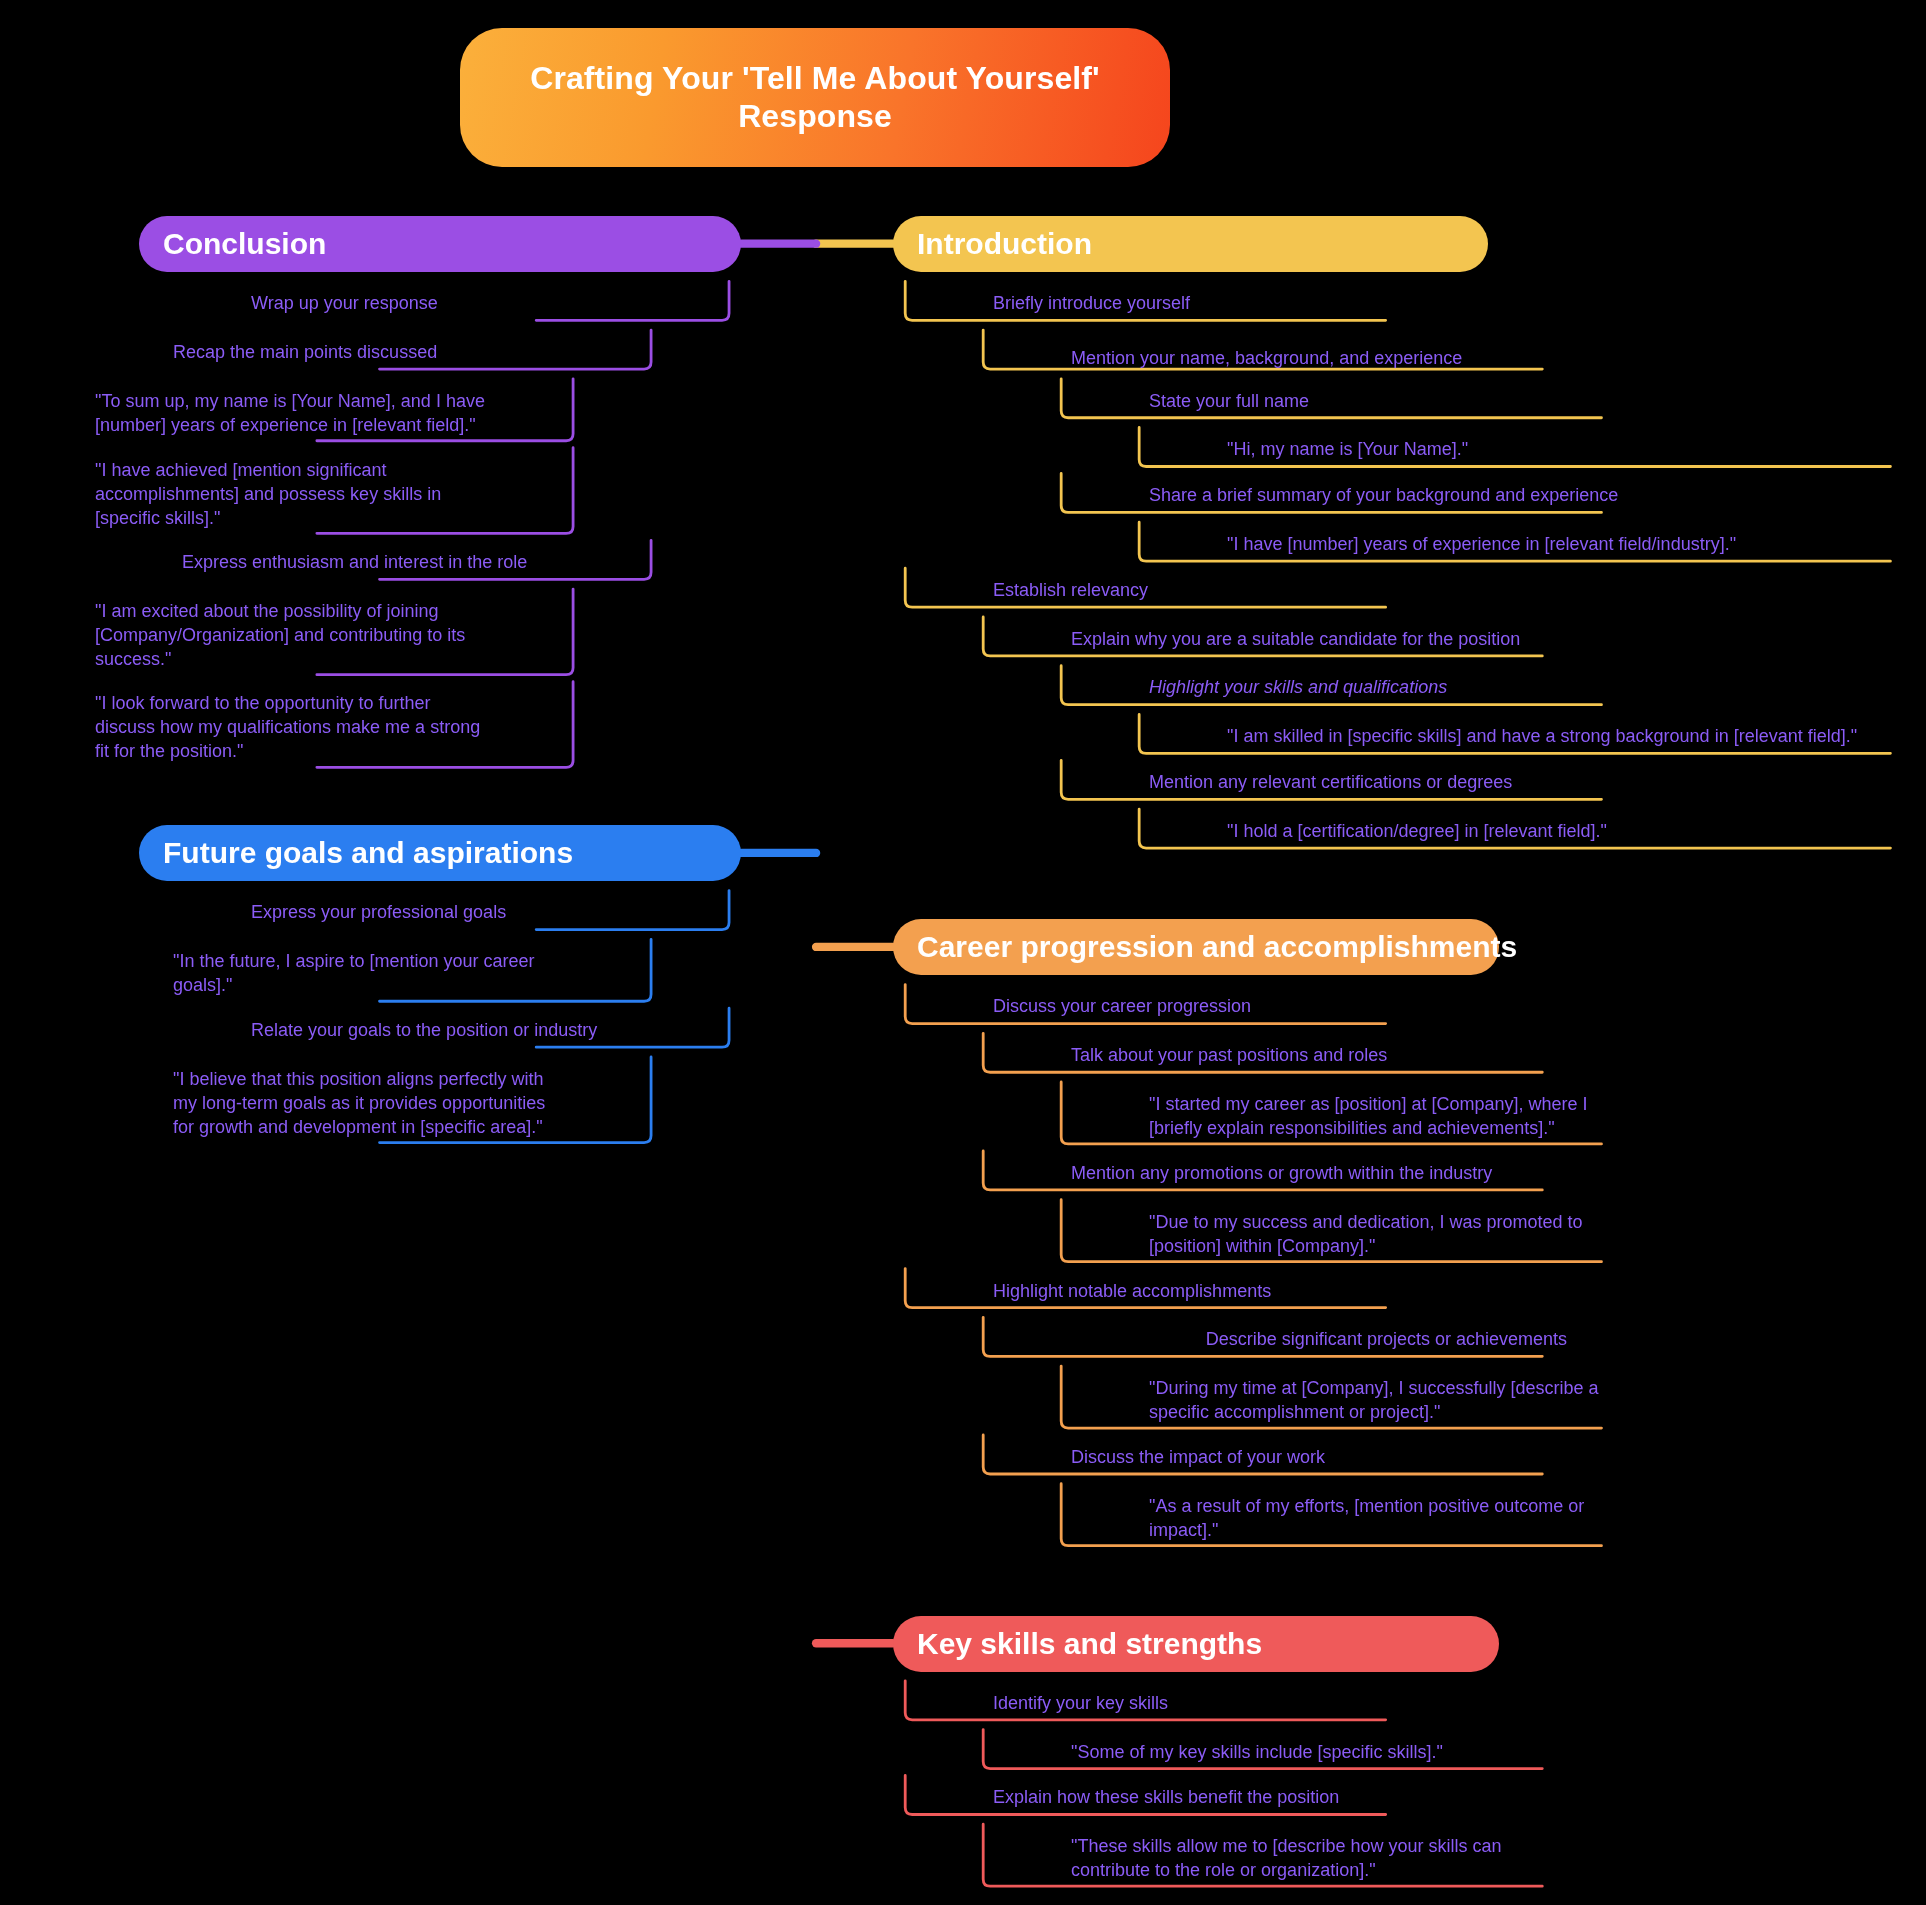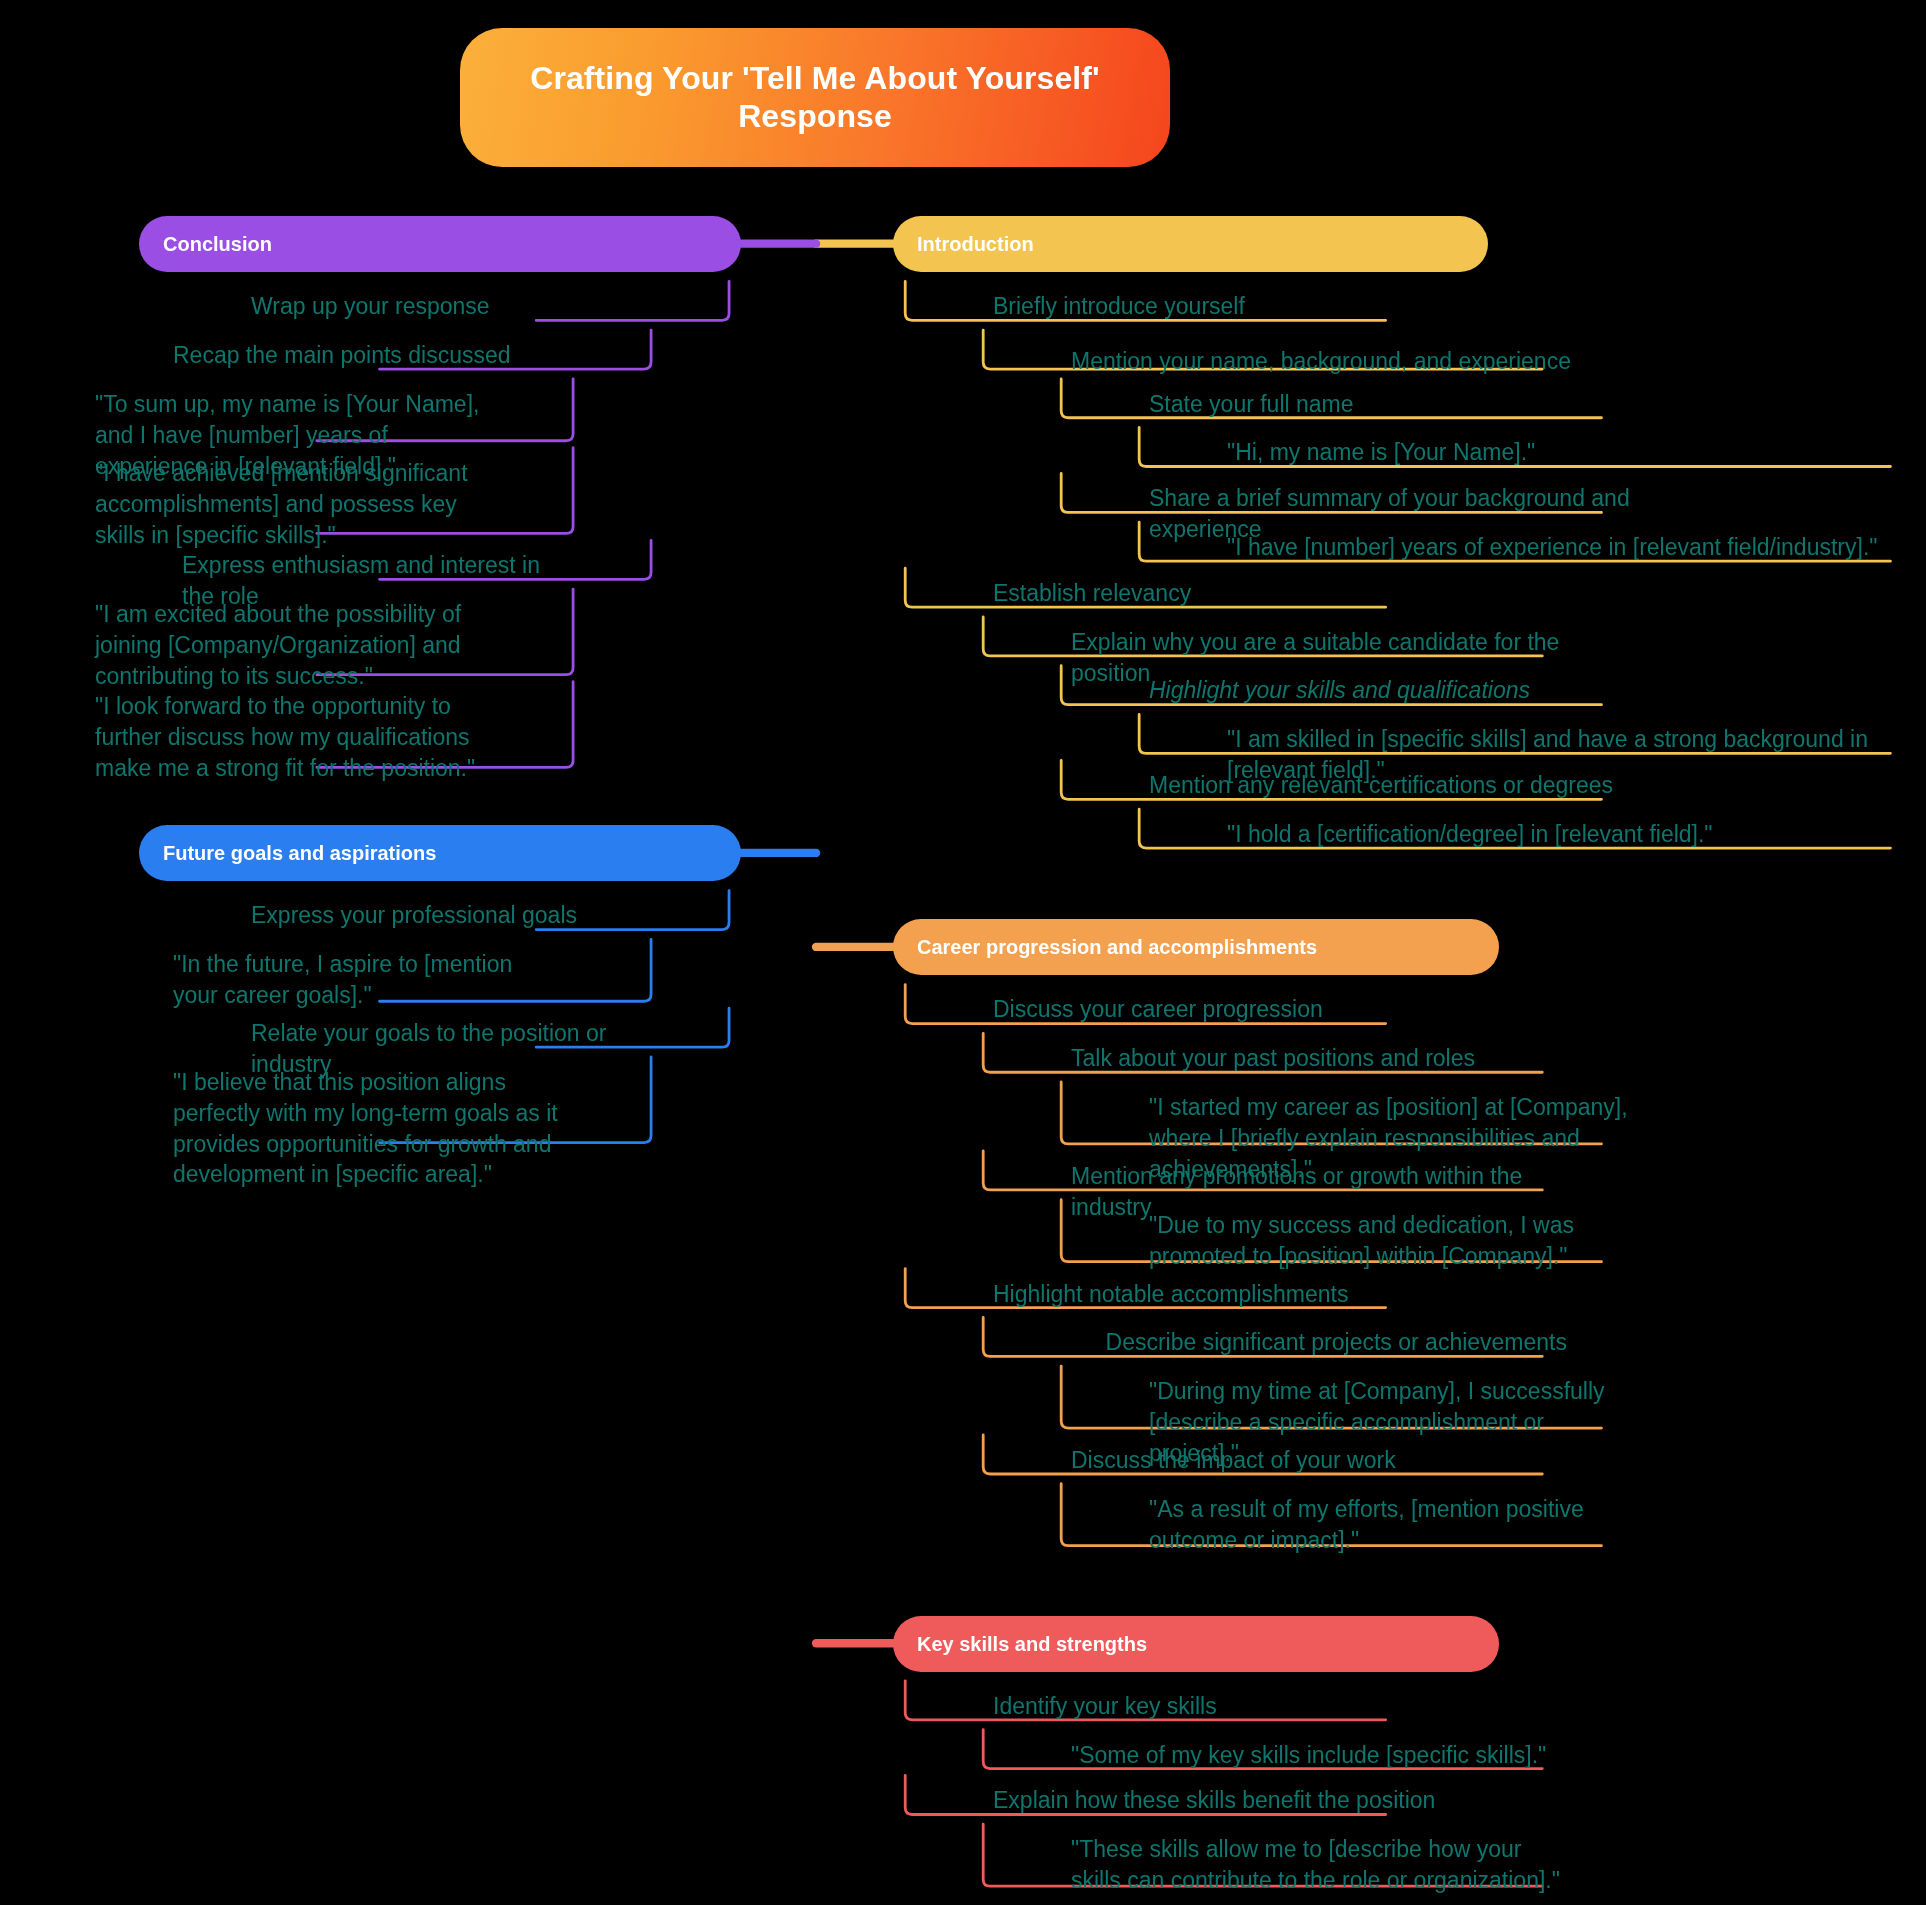--- a/index.html
+++ b/index.html
@@ -25,33 +25,33 @@
     box-sizing:border-box;
     background:linear-gradient(100deg,#fbb03b 0%,#fa9a2e 28%,#f9742a 62%,#f5451d 100%);
   }
 
   
   .main-node{
     position:absolute;
     display:flex;align-items:center;
     border-radius:31px;
     color:#ffffff;
-    font-size:20px;font-weight:700;
+    font-size:30px;font-weight:700;
     padding:0 24px;
     box-sizing:border-box;
     white-space:nowrap;
   }
   .main-node.right{justify-content:flex-start;}
   .main-node.left{justify-content:flex-start;}
 
   
   .topic{
     position:absolute;
-    color:#0f766e;
-    font-size:23px;
+    color:#8b5cf6;
+    font-size:18px;
     line-height:1.34;
     box-sizing:border-box;
     white-space:pre-wrap;
   }
   .topic.right{text-align:left;}
   .topic.left{text-align:left;}
 </style>
 </head>
 <body>
 

